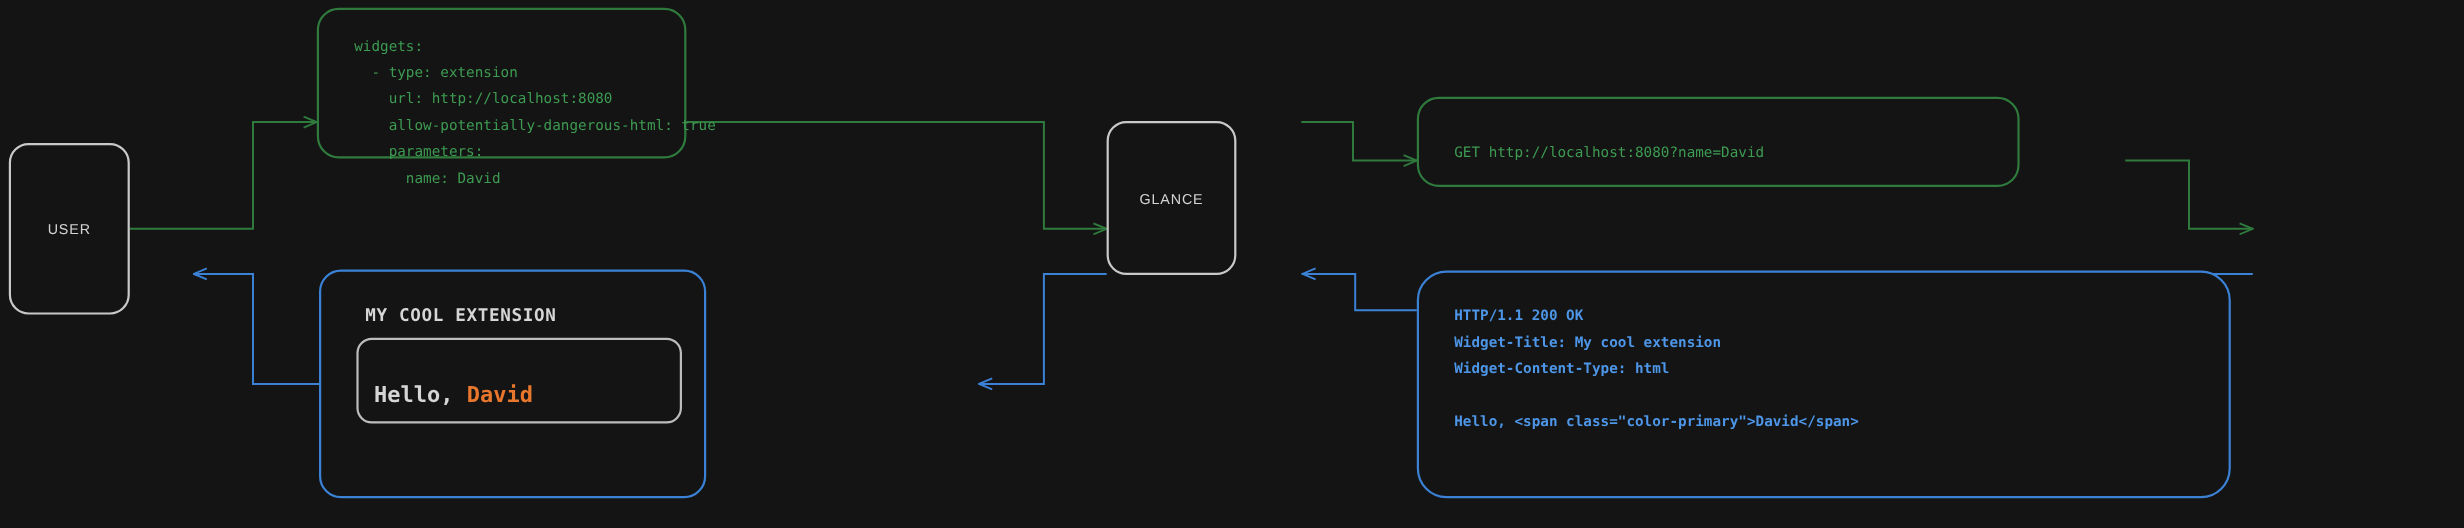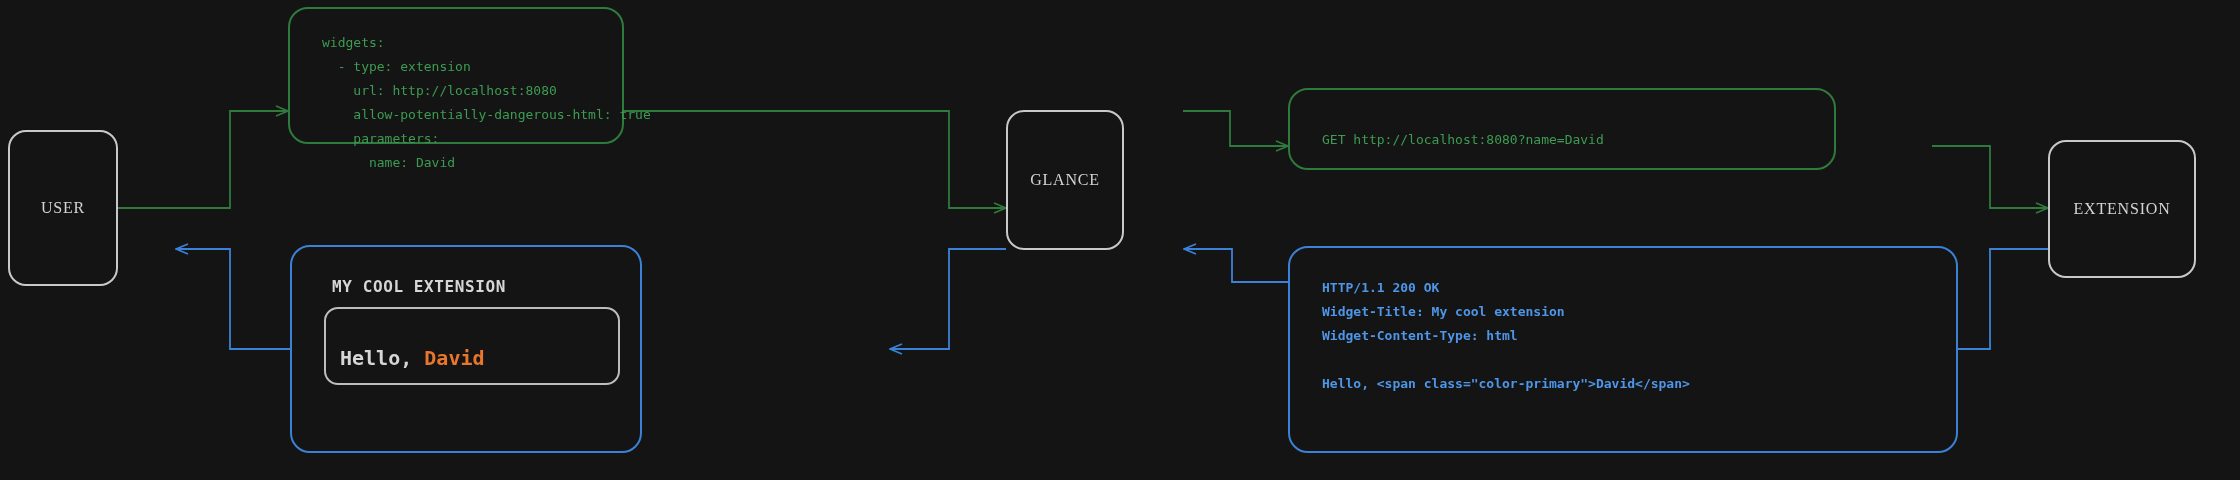--- a/index.html
+++ b/index.html
@@ -35,23 +35,23 @@
     background: #141414;
     display: flex;
     align-items: center;
     justify-content: center;
   }
   .node.plain {
     border: 2px solid #c9c9c9;
   }
   .node-label {
     color: #d4d4d4;
-    font-size: 16px;
+    font-size: 13px;
     letter-spacing: 0.8px;
-    font-family: Liberation Serif, serif;
+    font-family: Liberation Sans, sans-serif;
     white-space: pre;
   }
   
   .panel {
     position: absolute;
     box-sizing: border-box;
     border-radius: 20px;
     background: #141414;
   }
   .panel.green { border: 2px solid #2f7a3d; }
@@ -149,38 +149,35 @@
   </svg>
 
   <div class="node plain" id="user-node" style="left:8px; top:130px; width:110px; height:156px;">
     <span class="node-label">USER</span>
   </div>
 
   <div class="node plain" id="glance-node" style="left:1006px; top:110px; width:118px; height:140px;">
     <span class="node-label">GLANCE</span>
   </div>
 
-  <div class="node plain" id="extension-node" style="left:2048px; top:140px; width:148px; height:138px;">
-    <span class="node-label">EXTENSION</span>
-  </div>
 
   <div class="panel green" id="yaml-panel" style="left:288px; top:7px; width:336px; height:137px;">
     <div class="code green">widgets:
   - type: extension
     url: http://localhost:8080
     allow-potentially-dangerous-html: true
     parameters:
       name: David</div>
   </div>
 
   <div class="panel green" id="get-panel" style="left:1288px; top:88px; width:548px; height:82px;">
     <div class="code green">GET http://localhost:8080?name=David</div>
   </div>
 
-  <div class="panel blue" id="resp-panel" style="left:1288px; top:246px; width:670px; height:207px;">
+  <div class="panel blue" id="resp-panel" style="left:1288px; top:246px; width:740px; height:207px;border-radius:27px;">
     <div class="code blue">HTTP/1.1 200 OK
 Widget-Title: My cool extension
 Widget-Content-Type: html
 
 Hello, &lt;span class="color-primary"&gt;David&lt;/span&gt;</div>
   </div>
 
   <div class="panel blue" id="widget-panel" style="left:290px; top:245px; width:352px; height:208px;">
     <div class="widget-title">MY COOL EXTENSION</div>
     <div class="widget-body">

